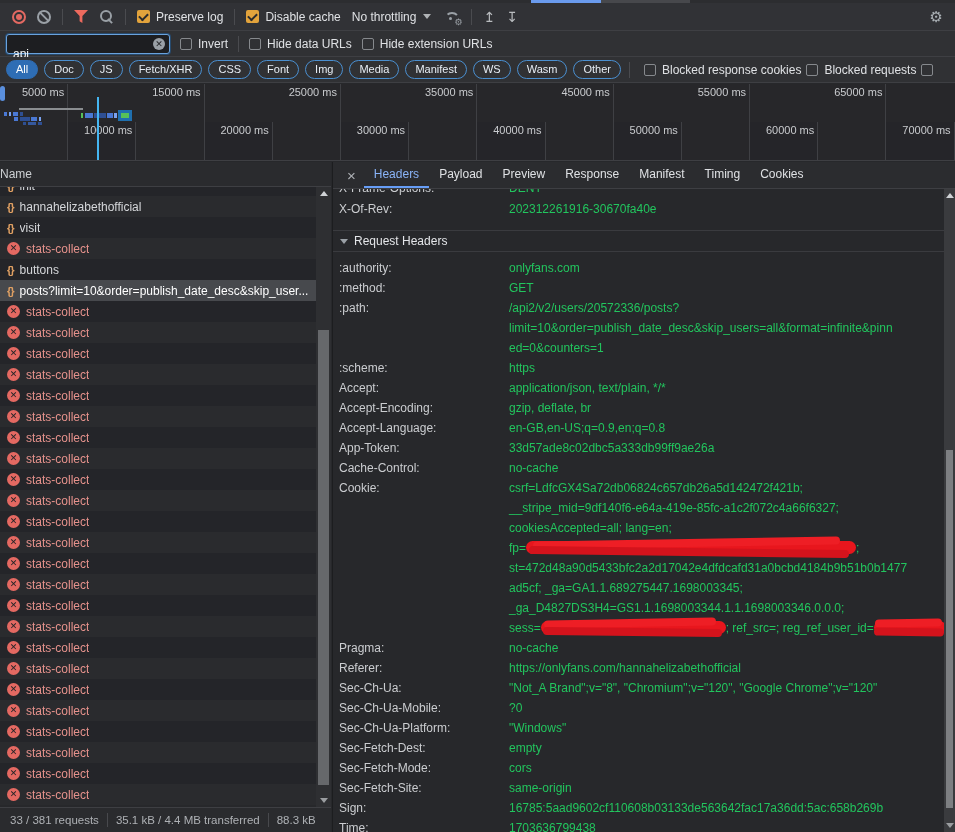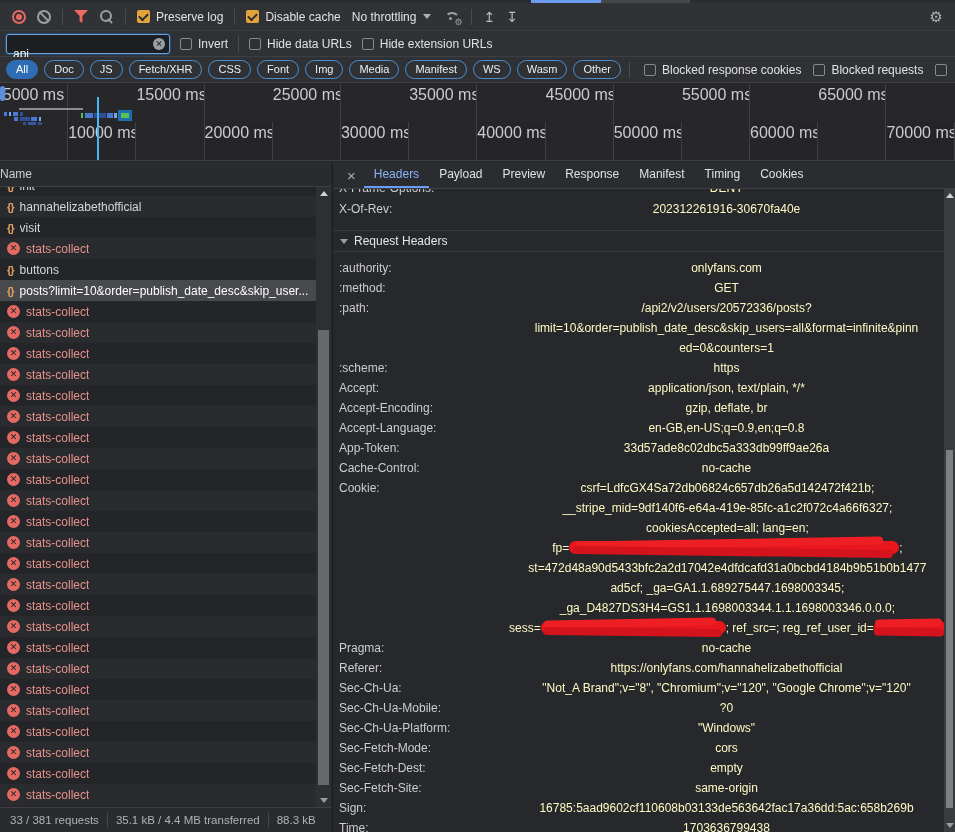--- a/index.html
+++ b/index.html
@@ -47,26 +47,26 @@
     border:1px solid #6aa2dc;border-radius:3px;box-shadow:0 0 0 1px #274a6d;}
   .filter-box input{flex:1;min-width:0;background:transparent;border:none;outline:none;color:#f1f3f4;
     font-family:inherit;font-size:12px;padding:0 4px 0 6px;margin-top:20px;}
   .input-clear{width:12px;height:12px;margin-right:4px;background:#9aa0a6;color:#26272a;border-radius:50%;
     font-size:9px;line-height:12px;text-align:center;cursor:pointer;flex:none;font-weight:bold;}
 
   .pills{display:flex;align-items:center;gap:6px;}
   .pill{height:19px;line-height:17px;padding:0 9px;border-radius:10px;border:1px solid #4a8fd0;color:#e8eef5;
     font-size:11px;cursor:pointer;white-space:nowrap;background:transparent;}
   .pill.selected{background:#2e6db4;border-color:#2e6db4;color:#fff;}
-  .blocked-checks{display:flex;gap:12px;margin-left:6px;}
+  .blocked-checks{display:flex;gap:5px;margin-left:6px;}
 
   
   .overview{position:absolute;top:84px;left:0;right:0;height:77px;background:#27272a;border-bottom:1px solid #3e3f43;overflow:hidden;}
   .tl-cols{position:absolute;inset:0;display:flex;}
-  .tl-col{flex:none;width:68.2px;height:100%;border-right:1px solid #3f4044;font-size:16px;color:#c9cbce;
+  .tl-col{flex:none;width:68.2px;height:100%;border-right:1px solid #3f4044;font-size:11px;color:#c9cbce;
     text-align:right;padding:2px 3px 0 0;white-space:nowrap;overflow:hidden;}
   .tl-col.alt{background:#252529;margin-top:38px;}
   .tl-marks div{position:absolute;}
   .tl-cursor{position:absolute;top:13px;bottom:0;width:2px;background:#45b6f2;}
   .tl-handle{position:absolute;left:0;top:2px;width:5px;height:15px;background:#5a8fdd;border-radius:3px;cursor:ew-resize;}
 
   
   .left-panel{position:absolute;top:162px;left:0;width:331px;bottom:0;background:#27282b;}
   .name-header{height:25px;display:flex;align-items:center;background:#2a2b2e;
     border-bottom:1px solid #3e3f43;color:#cdd0d3;cursor:pointer;}
@@ -99,21 +99,21 @@
   
   .right-panel{position:absolute;top:162px;left:332px;right:0;bottom:0;background:#27282b;border-left:1px solid #1c1d1f;}
   .tabbar{height:27px;display:flex;align-items:stretch;background:#2b2c2f;border-bottom:1px solid #3e3f43;padding-left:6px;}
   .tab-close{align-self:center;font-size:15px;color:#aeb1b5;padding:0 8px;cursor:pointer;line-height:1;}
   .tab{display:flex;align-items:center;padding:0 10px;color:#dfe1e4;cursor:pointer;border-bottom:2px solid transparent;}
   .tab.active{color:#8ab4f8;border-bottom-color:#669df6;}
 
   .detail-content{position:absolute;top:27px;left:0;right:11px;bottom:0;overflow:hidden;}
   .hdr-row{display:flex;padding-left:6px;line-height:20px;}
   .hdr-name{width:170px;flex:none;color:#cbcdd0;white-space:nowrap;}
-  .hdr-val{flex:1;white-space:nowrap;color:#fef9c3;text-align:center;}
+  .hdr-val{flex:1;white-space:nowrap;color:#22c55e;}
   .partial-clip{height:10px;overflow:hidden;position:relative;}
   .partial-clip .hdr-row{position:relative;top:-11px;}
   .rev-row{line-height:21px;}
   .section-head{margin-top:10px;height:22px;display:flex;align-items:center;gap:6px;padding-left:7px;
     border-top:1px solid #3a3b3f;border-bottom:1px solid #3a3b3f;color:#e4e6e9;cursor:pointer;}
   .disc{width:0;height:0;border-left:4px solid transparent;border-right:4px solid transparent;border-top:5px solid #9aa0a6;}
   .hdr-list{padding-top:6px;}
   .val-line{display:block;height:20px;line-height:20px;white-space:nowrap;}
 
   .redact{display:inline-block;height:13px;background:#e8161d;border-radius:7px;vertical-align:-2px;position:relative;}
@@ -488,26 +488,26 @@
           </div>
           <div class="hdr-row">
             <div class="hdr-name">Sec-Ch-Ua-Mobile:</div>
             <div class="hdr-val">?0</div>
           </div>
           <div class="hdr-row">
             <div class="hdr-name">Sec-Ch-Ua-Platform:</div>
             <div class="hdr-val">"Windows"</div>
           </div>
           <div class="hdr-row">
+            <div class="hdr-name">Sec-Fetch-Dest:</div>
+            <div class="hdr-val">empty</div>
+          </div>
+          <div class="hdr-row">
             <div class="hdr-name">Sec-Fetch-Mode:</div>
             <div class="hdr-val">cors</div>
-          </div>
-          <div class="hdr-row">
-            <div class="hdr-name">Sec-Fetch-Dest:</div>
-            <div class="hdr-val">empty</div>
           </div>
           <div class="hdr-row">
             <div class="hdr-name">Sec-Fetch-Site:</div>
             <div class="hdr-val">same-origin</div>
           </div>
           <div class="hdr-row">
             <div class="hdr-name">Sign:</div>
             <div class="hdr-val">16785:5aad9602cf110608b03133de563642fac17a36dd:5ac:658b269b</div>
           </div>
           <div class="hdr-row">

